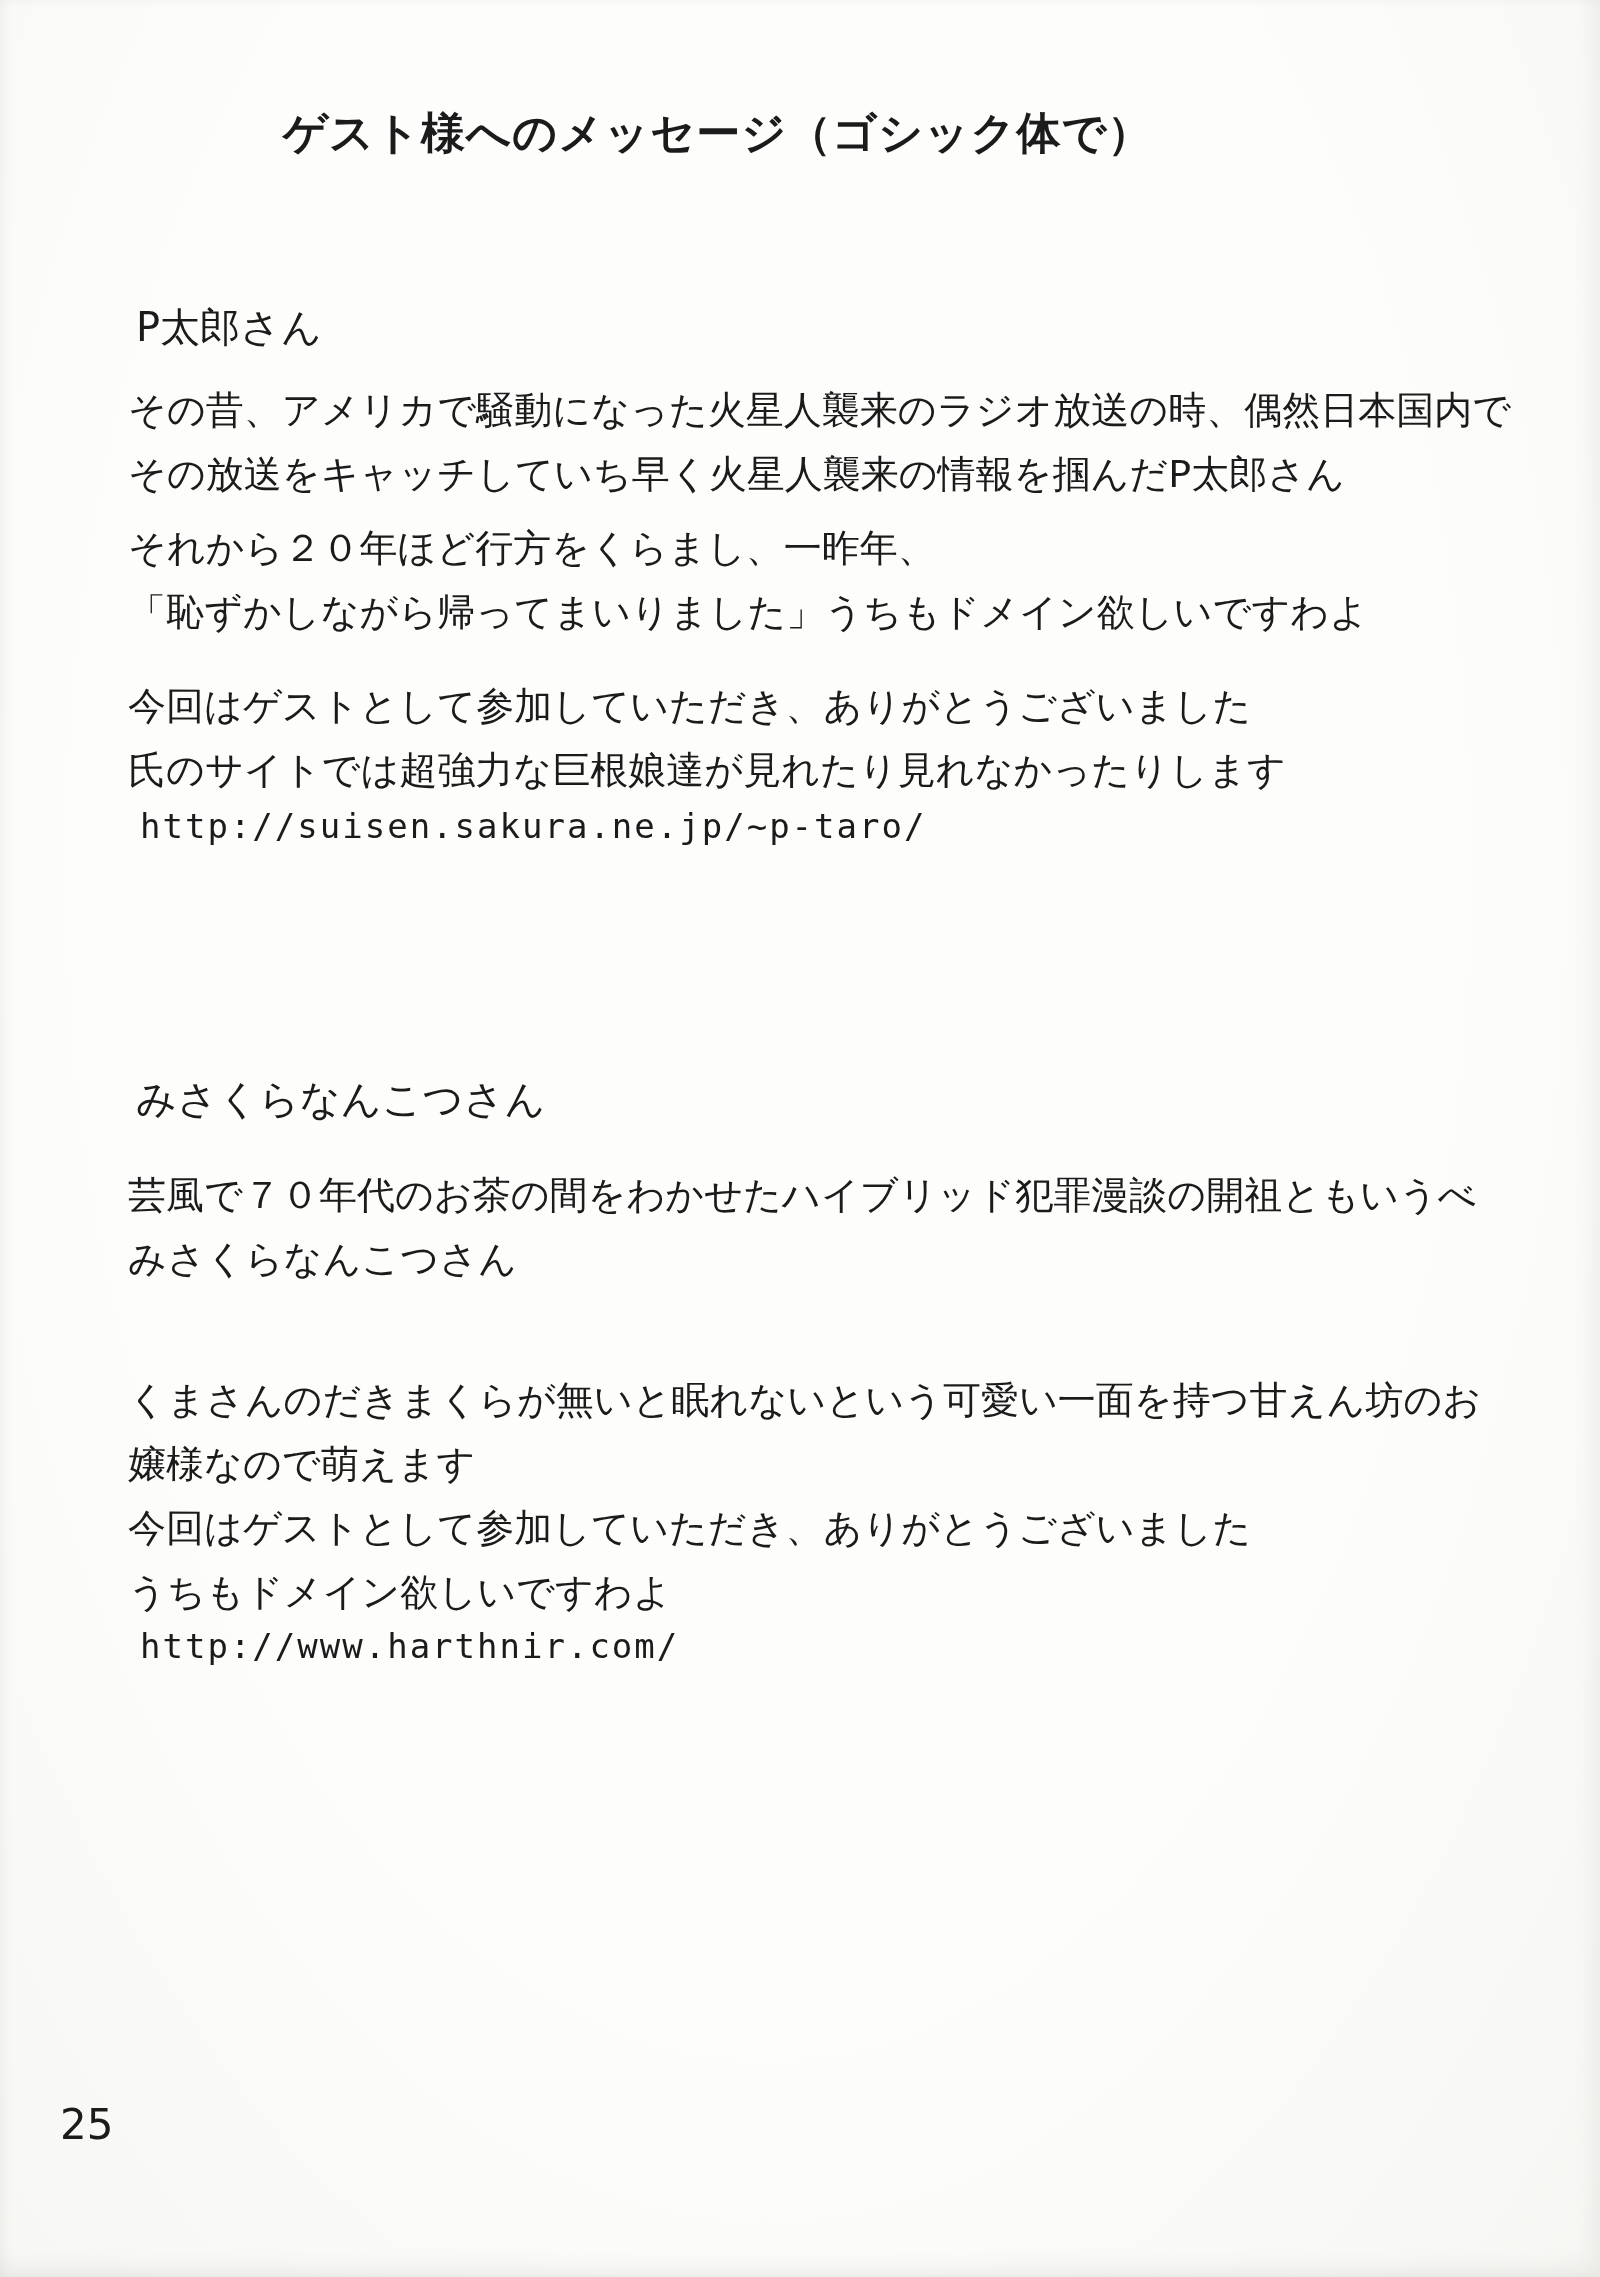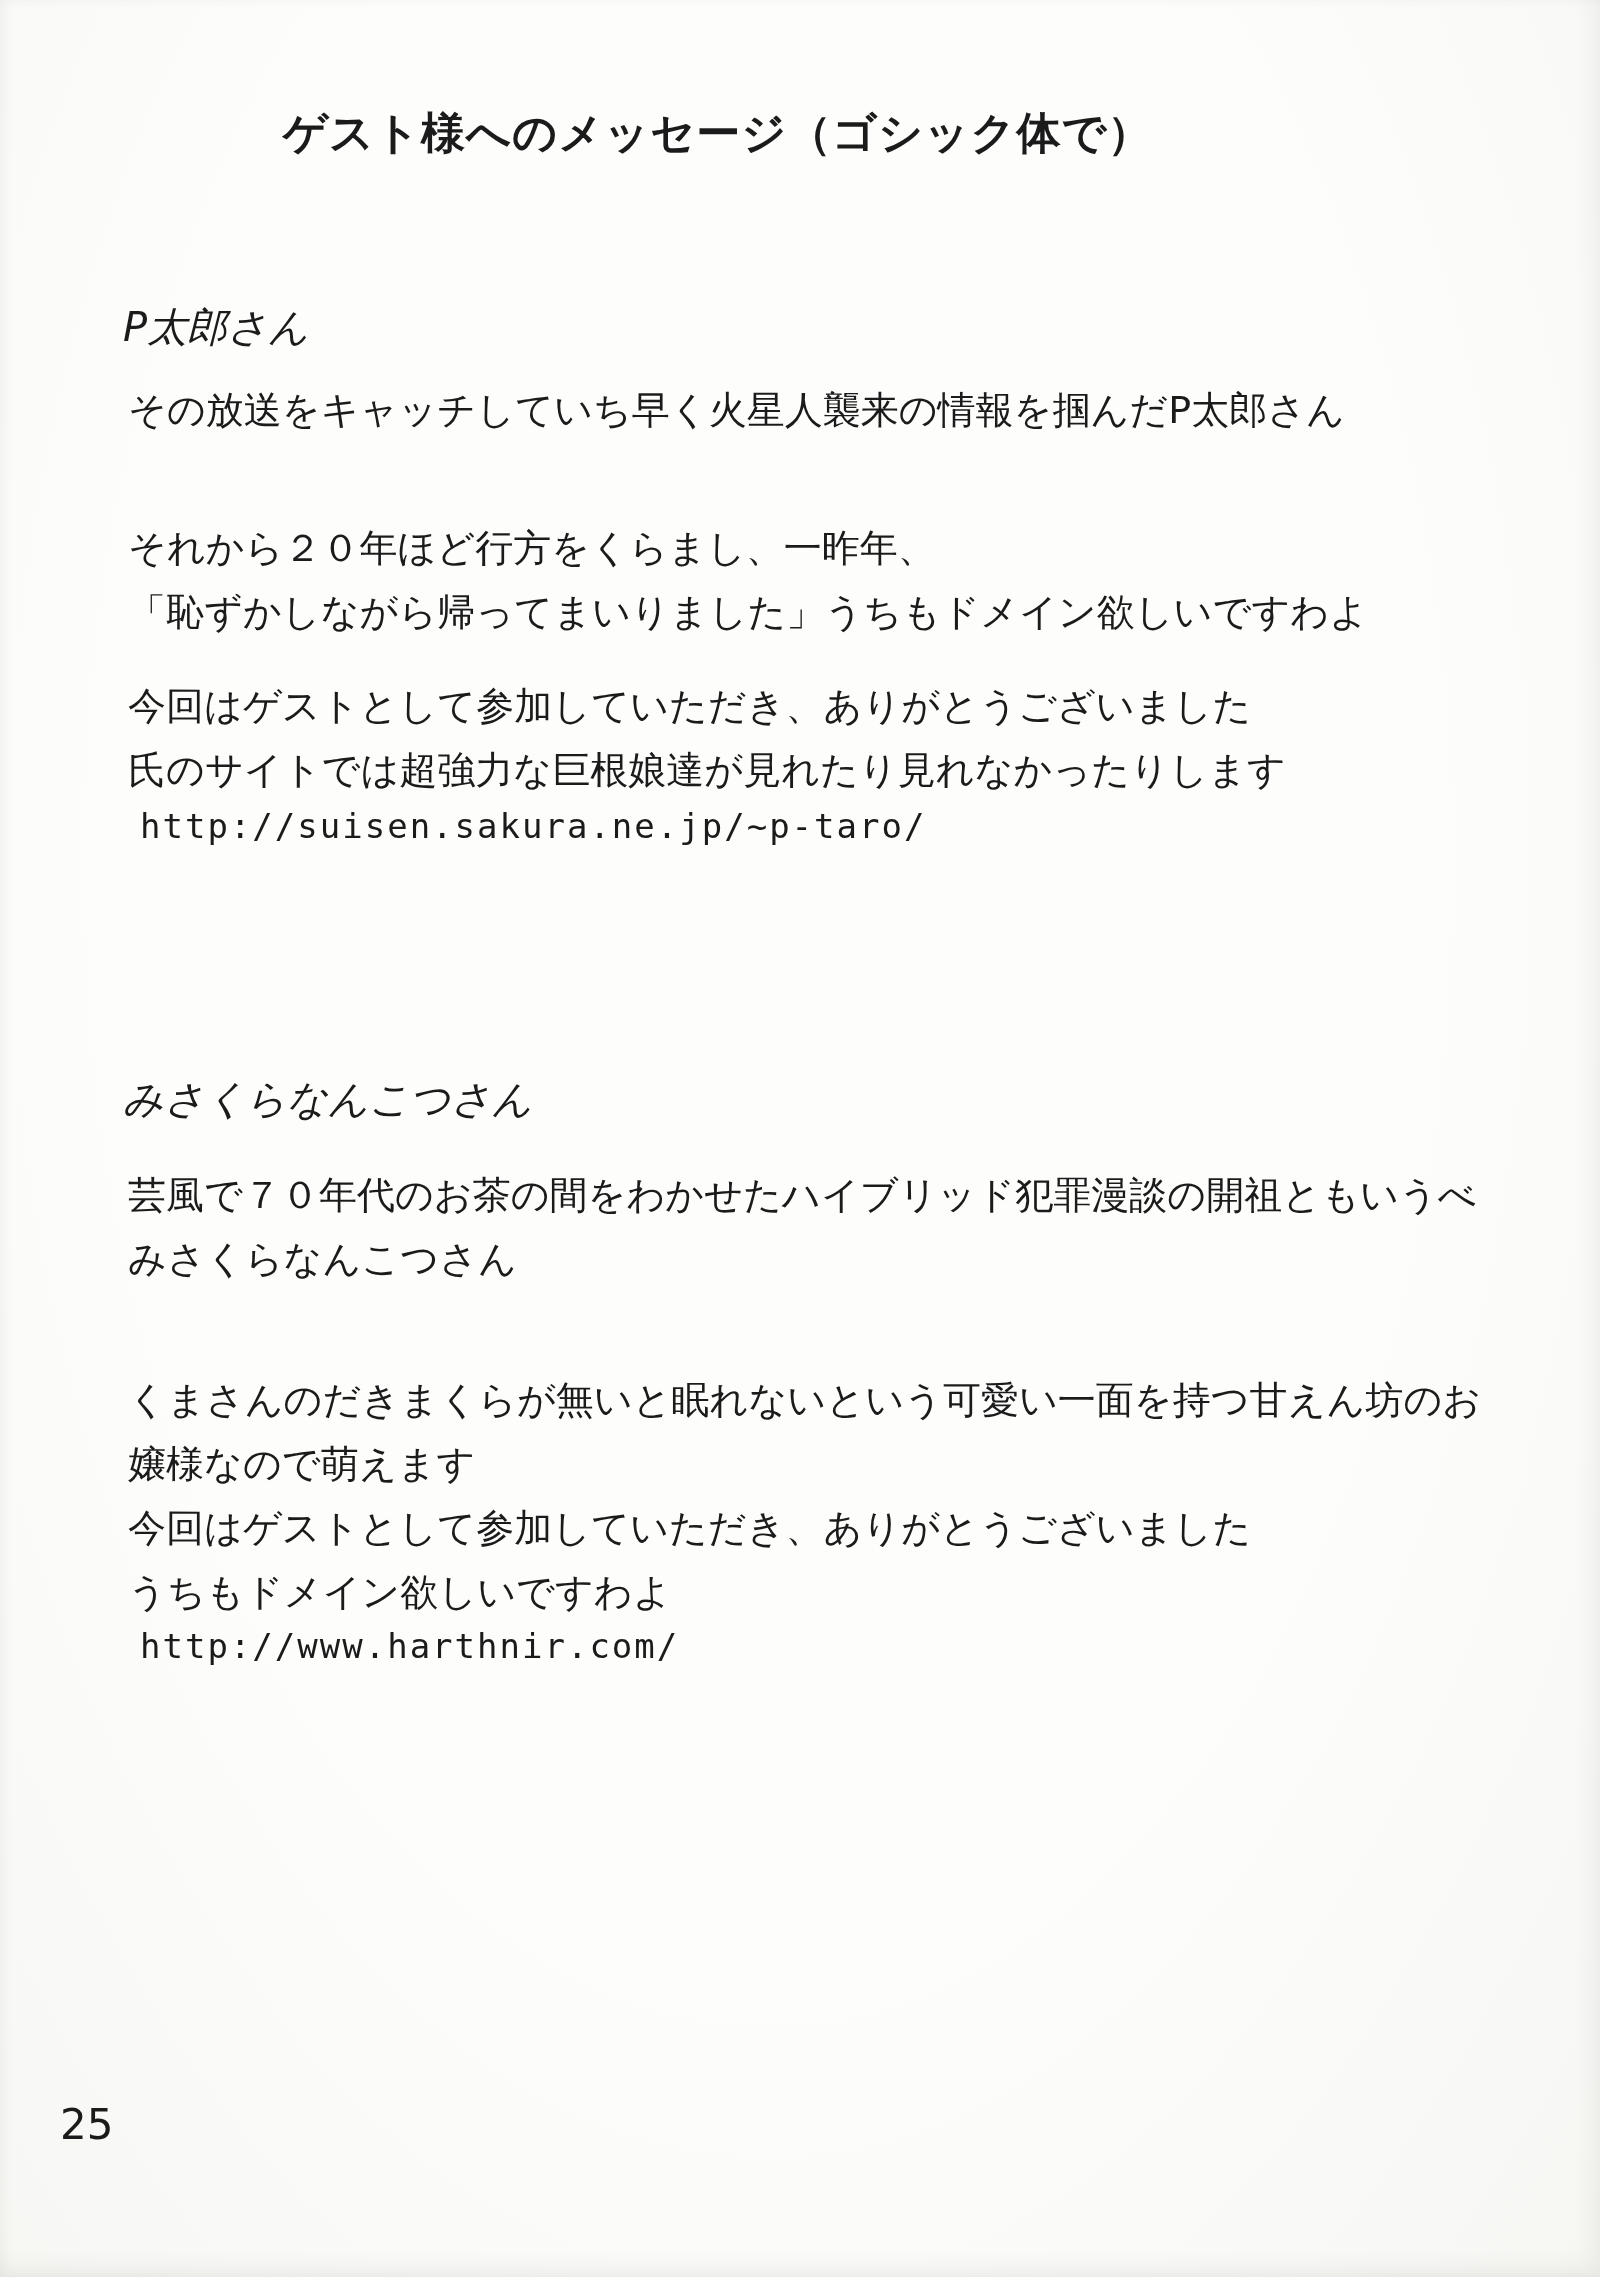--- a/index.html
+++ b/index.html
@@ -22,25 +22,24 @@
     left: 283px;
     top: 104px;
     margin: 0;
     font-size: 44px;
     font-weight: 600;
     letter-spacing: 1px;
     white-space: nowrap;
   }
   .guest-name {
     position: absolute;
-    left: 123px;
+    left: 136px;
     font-size: 40px;
     font-weight: 500;
     white-space: nowrap;
-    font-style: italic;
   }
   .para {
     position: absolute;
     left: 128px;
     font-size: 38px;
     line-height: 64px;
     font-weight: 500;
     white-space: nowrap;
   }
   .url {
@@ -64,20 +63,21 @@
 </head>
 <body>
 
 <div class="page">
 
   <h1 class="title">ゲスト様へのメッセージ（ゴシック体で）</h1>
 
   <div class="guest-name" style="top:300px">P太郎さん</div>
 
   <div class="para" style="top:378px">
+    <div>その昔、アメリカで騒動になった火星人襲来のラジオ放送の時、偶然日本国内で</div>
     <div>その放送をキャッチしていち早く火星人襲来の情報を掴んだP太郎さん</div>
   </div>
 
   <div class="para" style="top:516px">
     <div>それから２０年ほど行方をくらまし、一昨年、</div>
     <div>「恥ずかしながら帰ってまいりました」うちもドメイン欲しいですわよ</div>
   </div>
 
   <div class="para" style="top:674px">
     <div>今回はゲストとして参加していただき、ありがとうございました</div>

